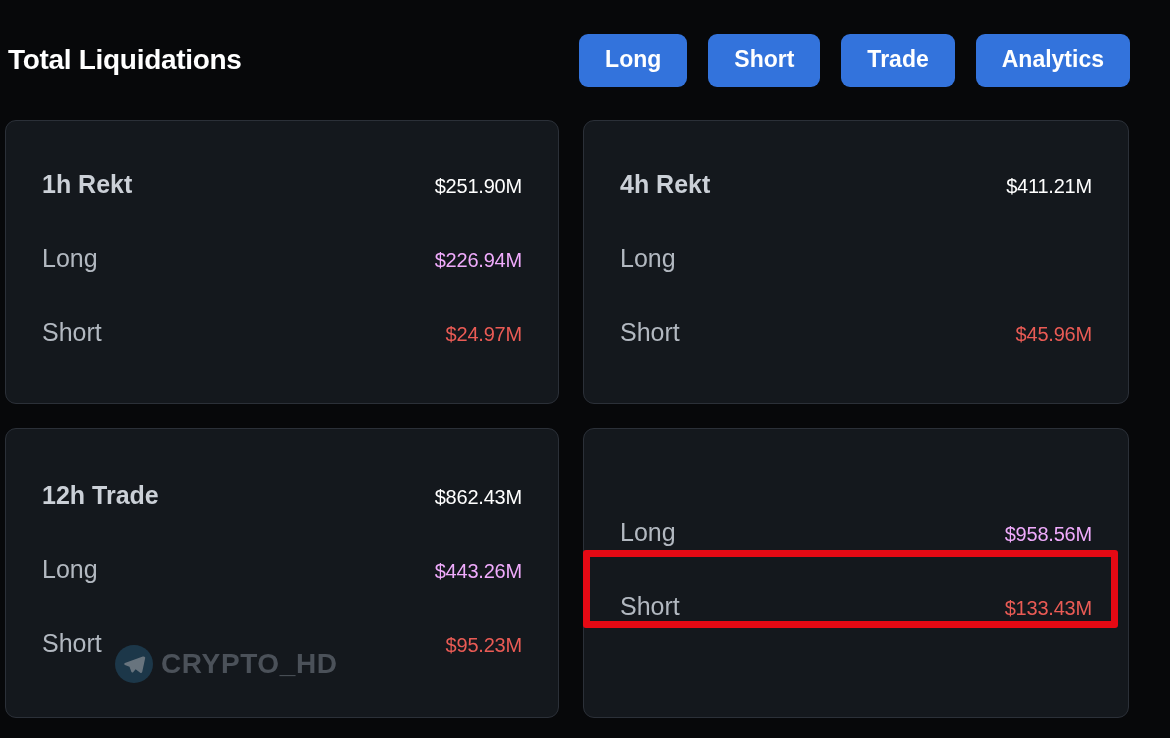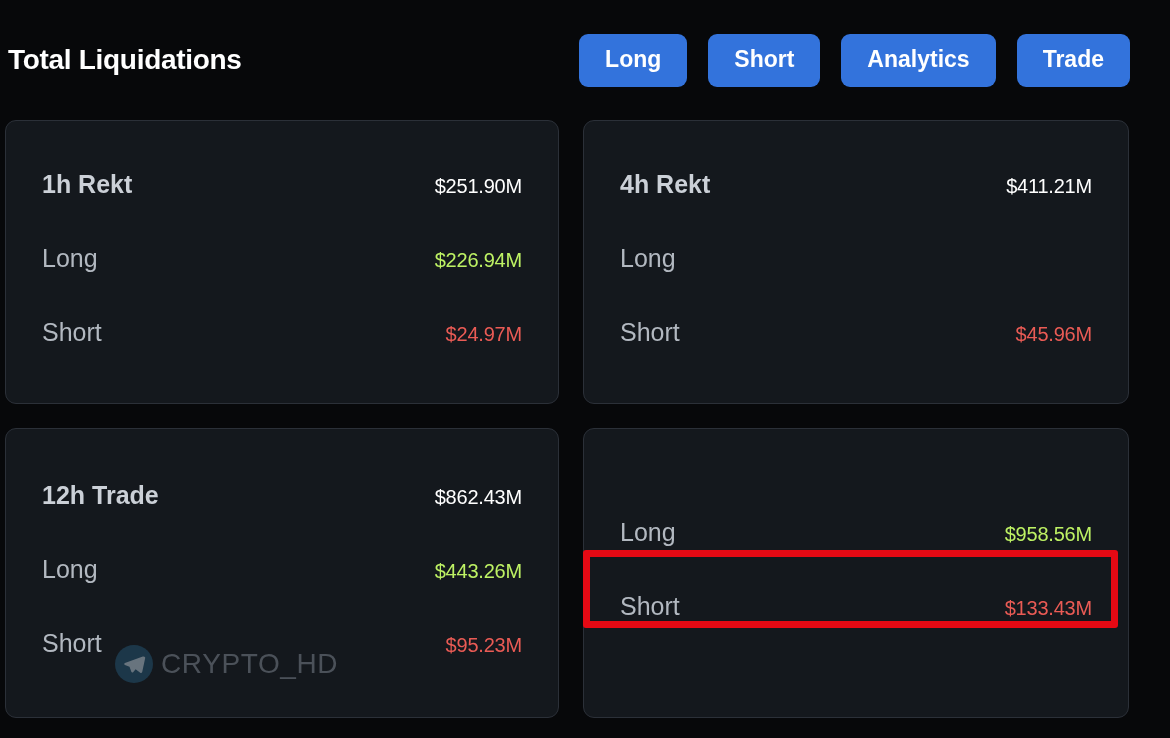--- a/index.html
+++ b/index.html
@@ -102,21 +102,21 @@
     white-space: nowrap;
     letter-spacing: -0.2px;
   }
 
   .row-value.total {
     color: #ffffff;
     font-weight: normal;
   }
 
   .row-value.long {
-    color: #bef264;
+    color: #f0abfc;
   }
 
   .row-value.short {
     color: #ea5b55;
   }
 
   
   .row.highlighted {
     position: relative;
   }
@@ -147,37 +147,37 @@
     border-radius: 50%;
     background: #1d3a4d;
     display: flex;
     align-items: center;
     justify-content: center;
     opacity: 0.92;
   }
 
   .wm-text {
     font-size: 28px;
-    font-weight: normal;
+    font-weight: bold;
     color: #4b5159;
     letter-spacing: 0.6px;
     font-family: "Liberation Sans", sans-serif;
   }
 </style>
 </head>
 <body>
 
 <div class="header">
   <div class="page-title">Total Liquidations</div>
 
   <div class="nav-buttons">
     <button class="nav-btn">Long</button>
     <button class="nav-btn">Short</button>
+    <button class="nav-btn">Trade</button>
     <button class="nav-btn">Analytics</button>
-    <button class="nav-btn">Trade</button>
   </div>
 </div>
 
 <div class="grid">
 
   <div class="card">
     <div class="row">
       <span class="row-label head">1h Rekt</span>
       <span class="row-value total">$251.90M</span>
     </div>

